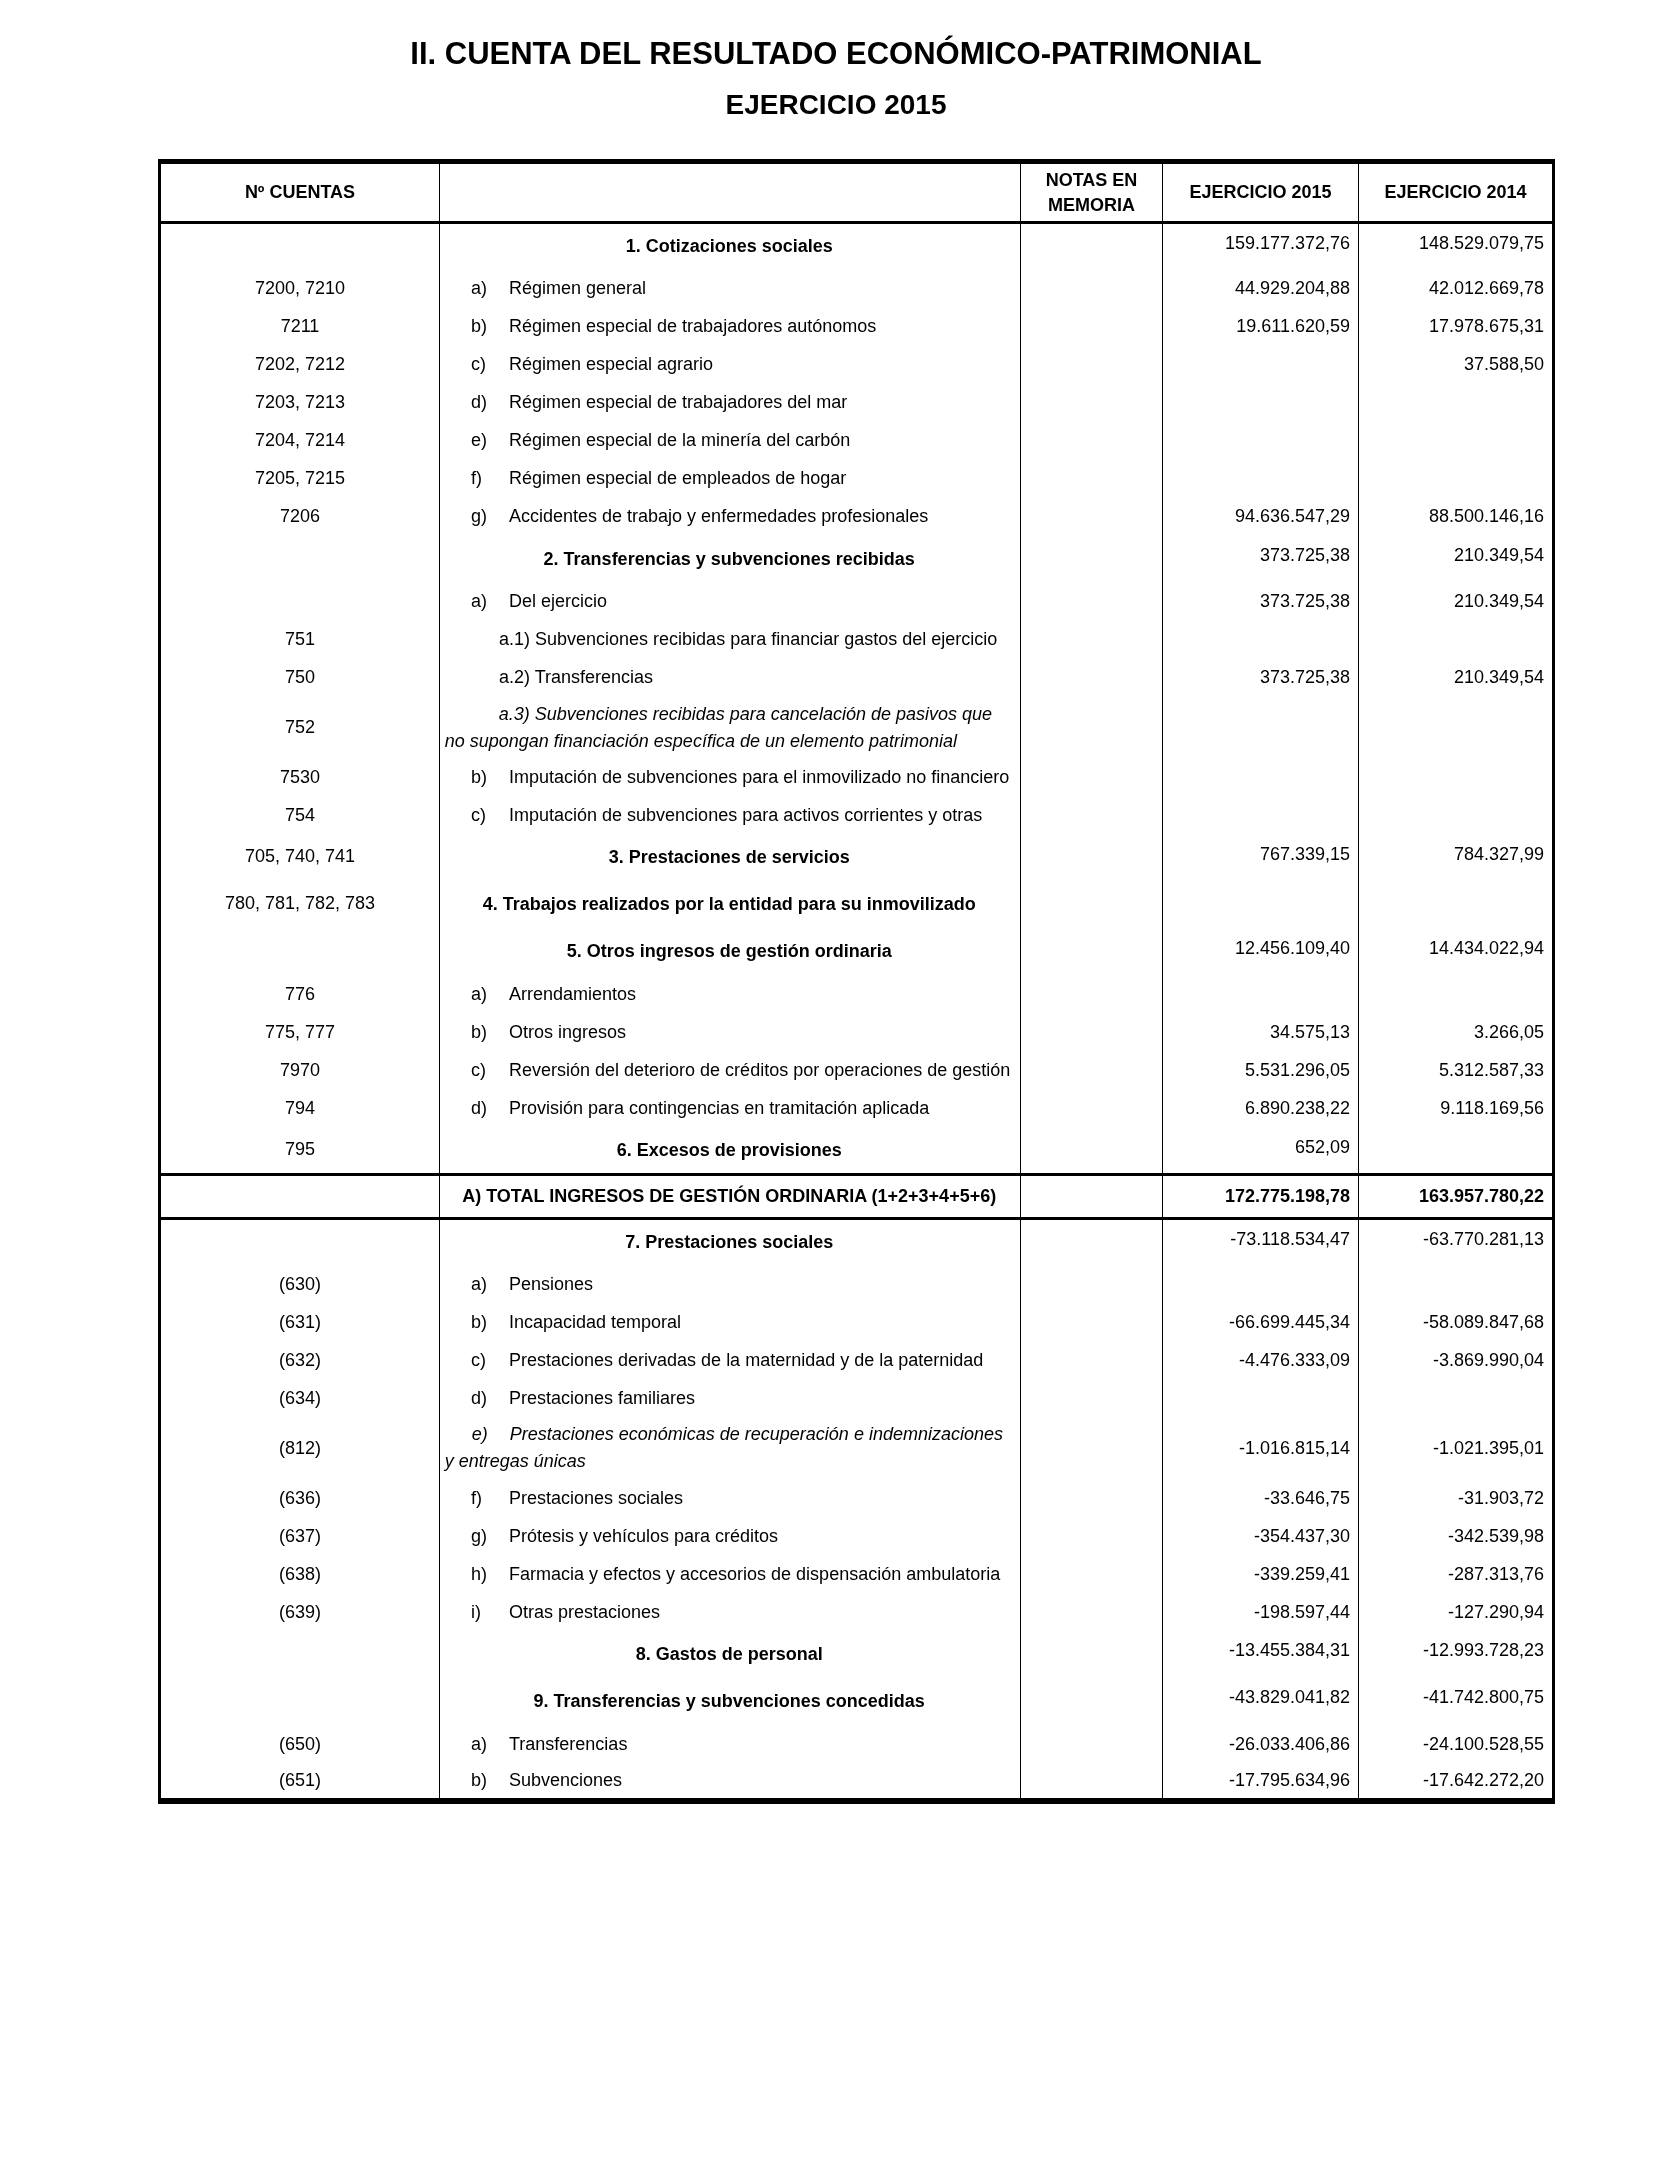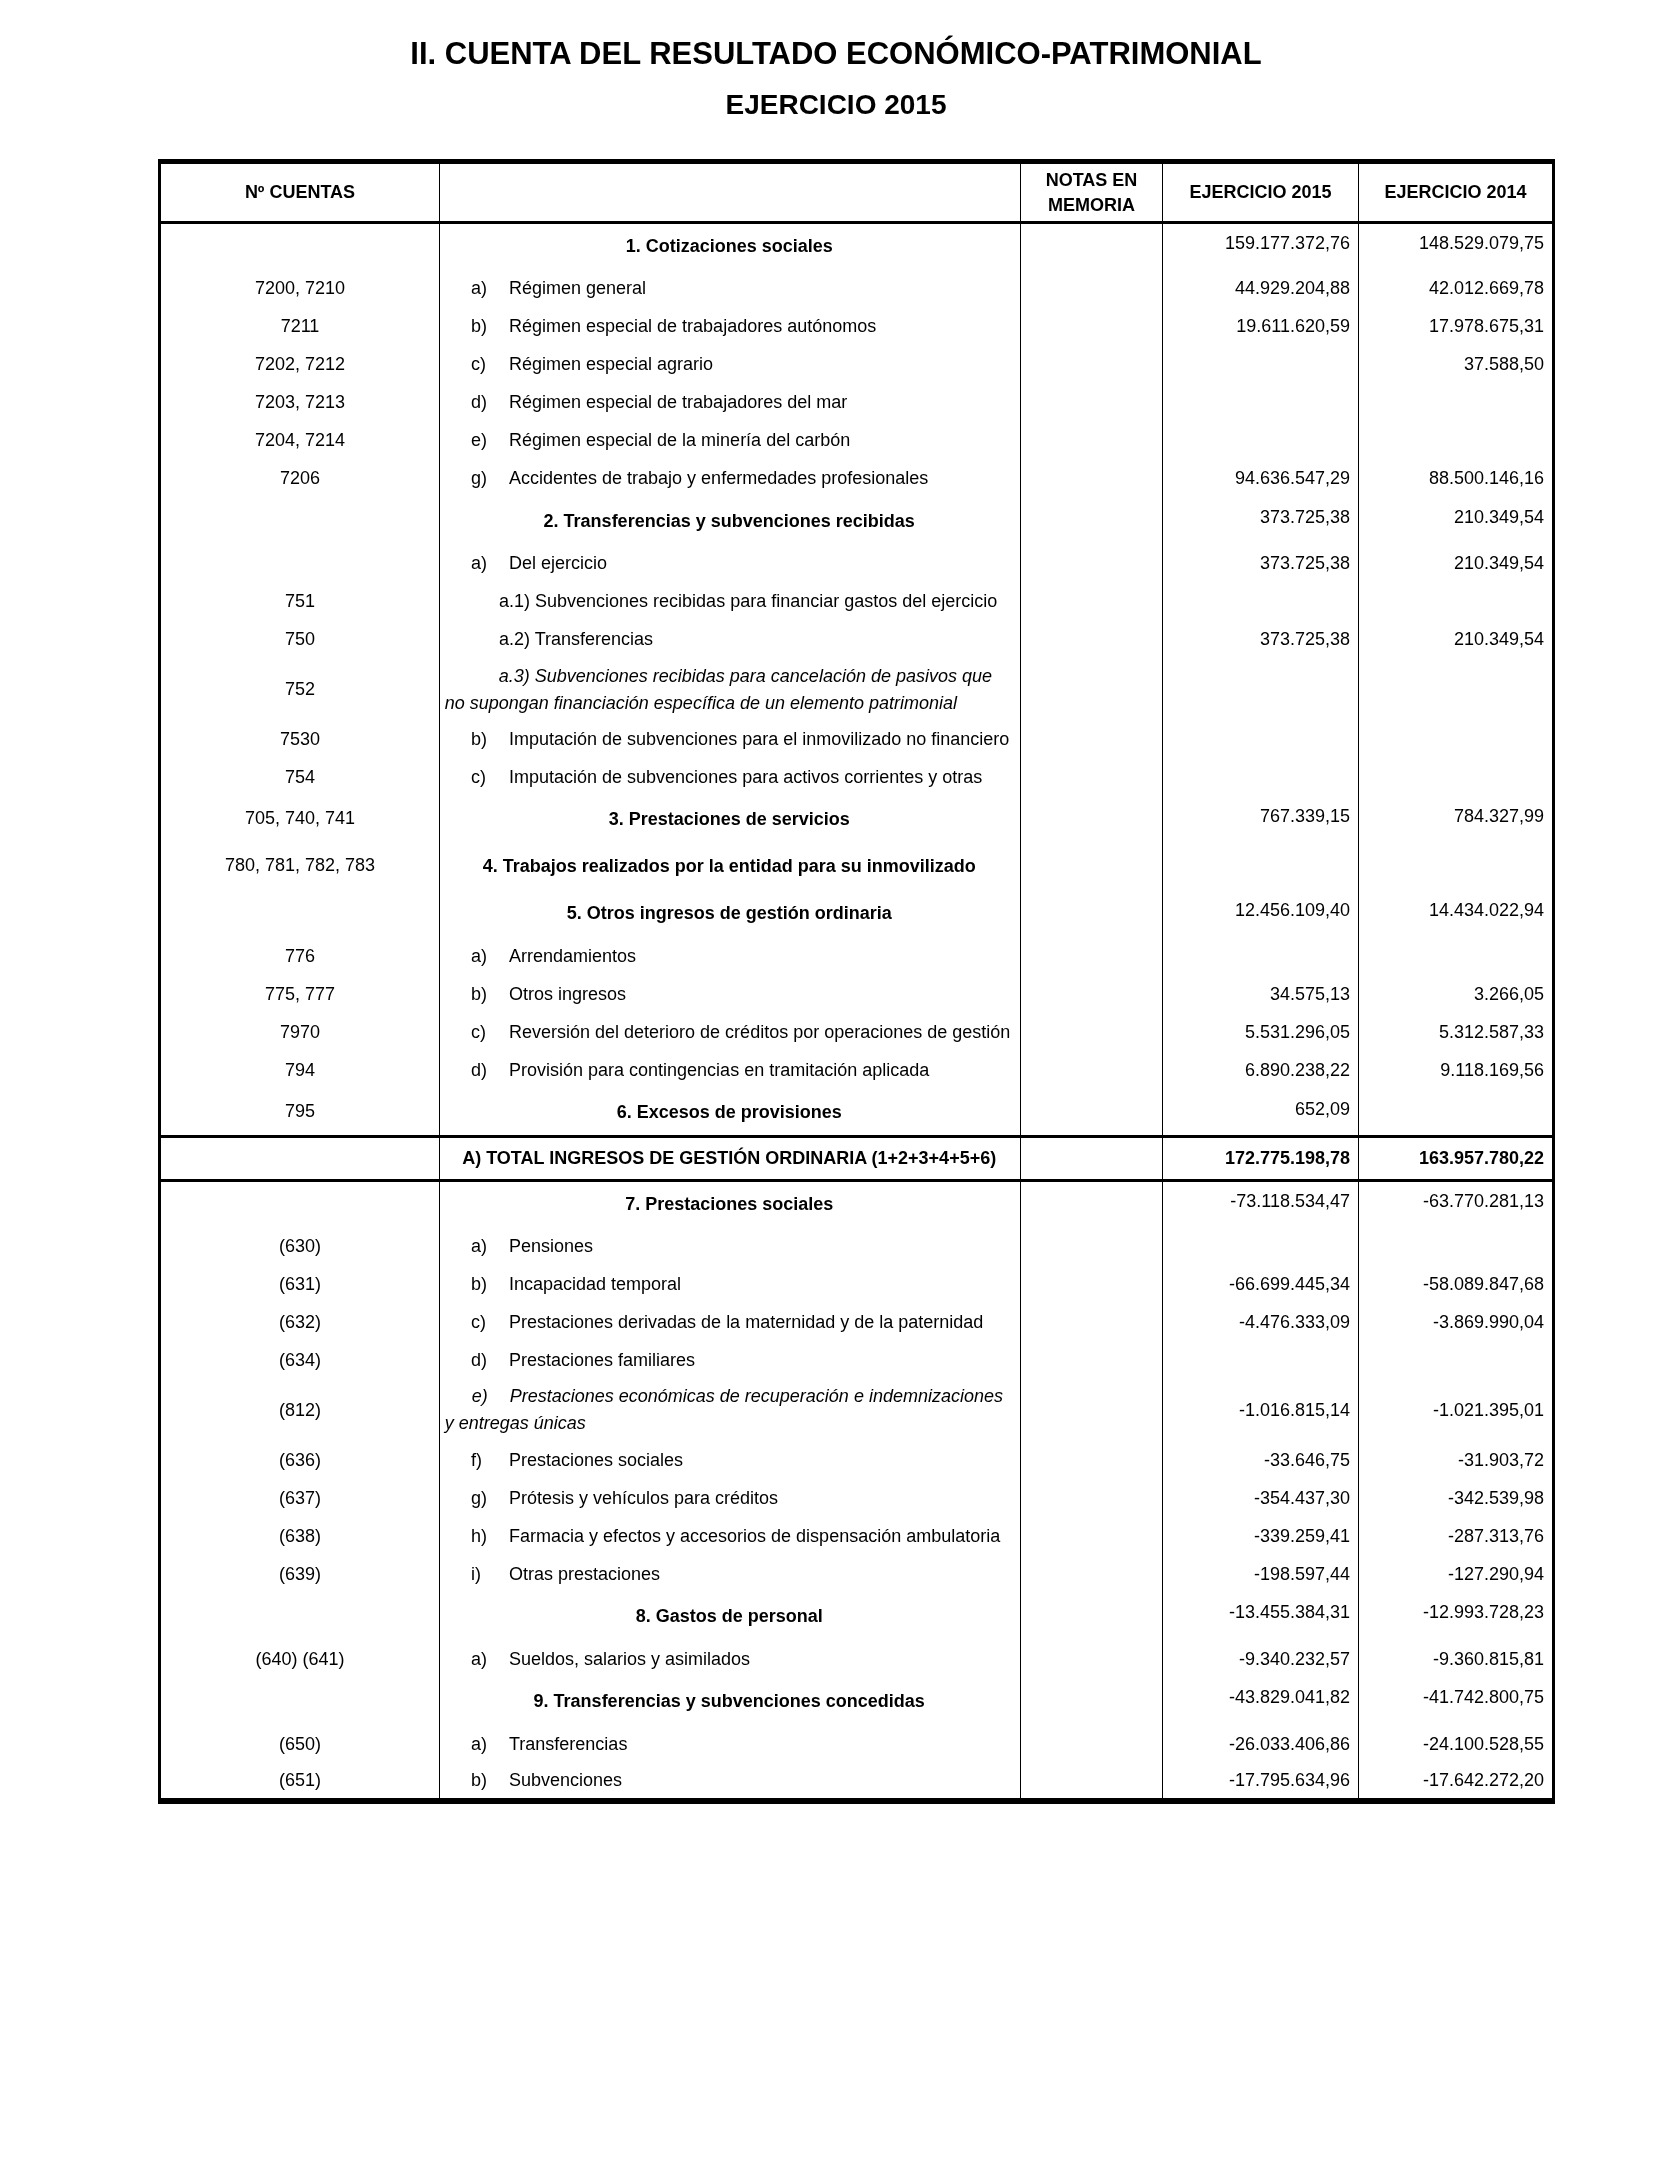--- a/index.html
+++ b/index.html
@@ -160,20 +160,29 @@
         <tr class="row item">
           <td class="c-acc">7204, 7214</td>
           <td class="c-desc">
             <div class="line1"><span class="letter">e)</span><span>Régimen especial de la minería del carbón</span></div>
           </td>
           <td class="c-notes"></td>
           <td class="c-val"></td>
           <td class="c-val"></td>
         </tr>
         <tr class="row item">
+          <td class="c-acc">7205, 7215</td>
+          <td class="c-desc">
+            <div class="line1"><span class="letter">f)</span><span>Régimen especial de empleados de hogar</span></div>
+          </td>
+          <td class="c-notes"></td>
+          <td class="c-val"></td>
+          <td class="c-val"></td>
+        </tr>
+        <tr class="row item">
           <td class="c-acc">7206</td>
           <td class="c-desc">
             <div class="line1"><span class="letter">g)</span><span>Accidentes de trabajo y enfermedades profesionales</span></div>
           </td>
           <td class="c-notes"></td>
           <td class="c-val">94.636.547,29</td>
           <td class="c-val">88.500.146,16</td>
         </tr>
         <tr class="row section">
           <td class="c-acc"></td>
@@ -412,29 +421,20 @@
           <td class="c-val">-127.290,94</td>
         </tr>
         <tr class="row section">
           <td class="c-acc"></td>
           <td class="c-desc">
             <div class="line1"><span>8. Gastos de personal</span></div>
           </td>
           <td class="c-notes"></td>
           <td class="c-val">-13.455.384,31</td>
           <td class="c-val">-12.993.728,23</td>
-        </tr>
-        <tr class="row item">
-          <td class="c-acc">(640) (641)</td>
-          <td class="c-desc">
-            <div class="line1"><span class="letter">a)</span><span>Sueldos, salarios y asimilados</span></div>
-          </td>
-          <td class="c-notes"></td>
-          <td class="c-val">-9.340.232,57</td>
-          <td class="c-val">-9.360.815,81</td>
         </tr>
         <tr class="row section">
           <td class="c-acc"></td>
           <td class="c-desc">
             <div class="line1"><span>9. Transferencias y subvenciones concedidas</span></div>
           </td>
           <td class="c-notes"></td>
           <td class="c-val">-43.829.041,82</td>
           <td class="c-val">-41.742.800,75</td>
         </tr>

